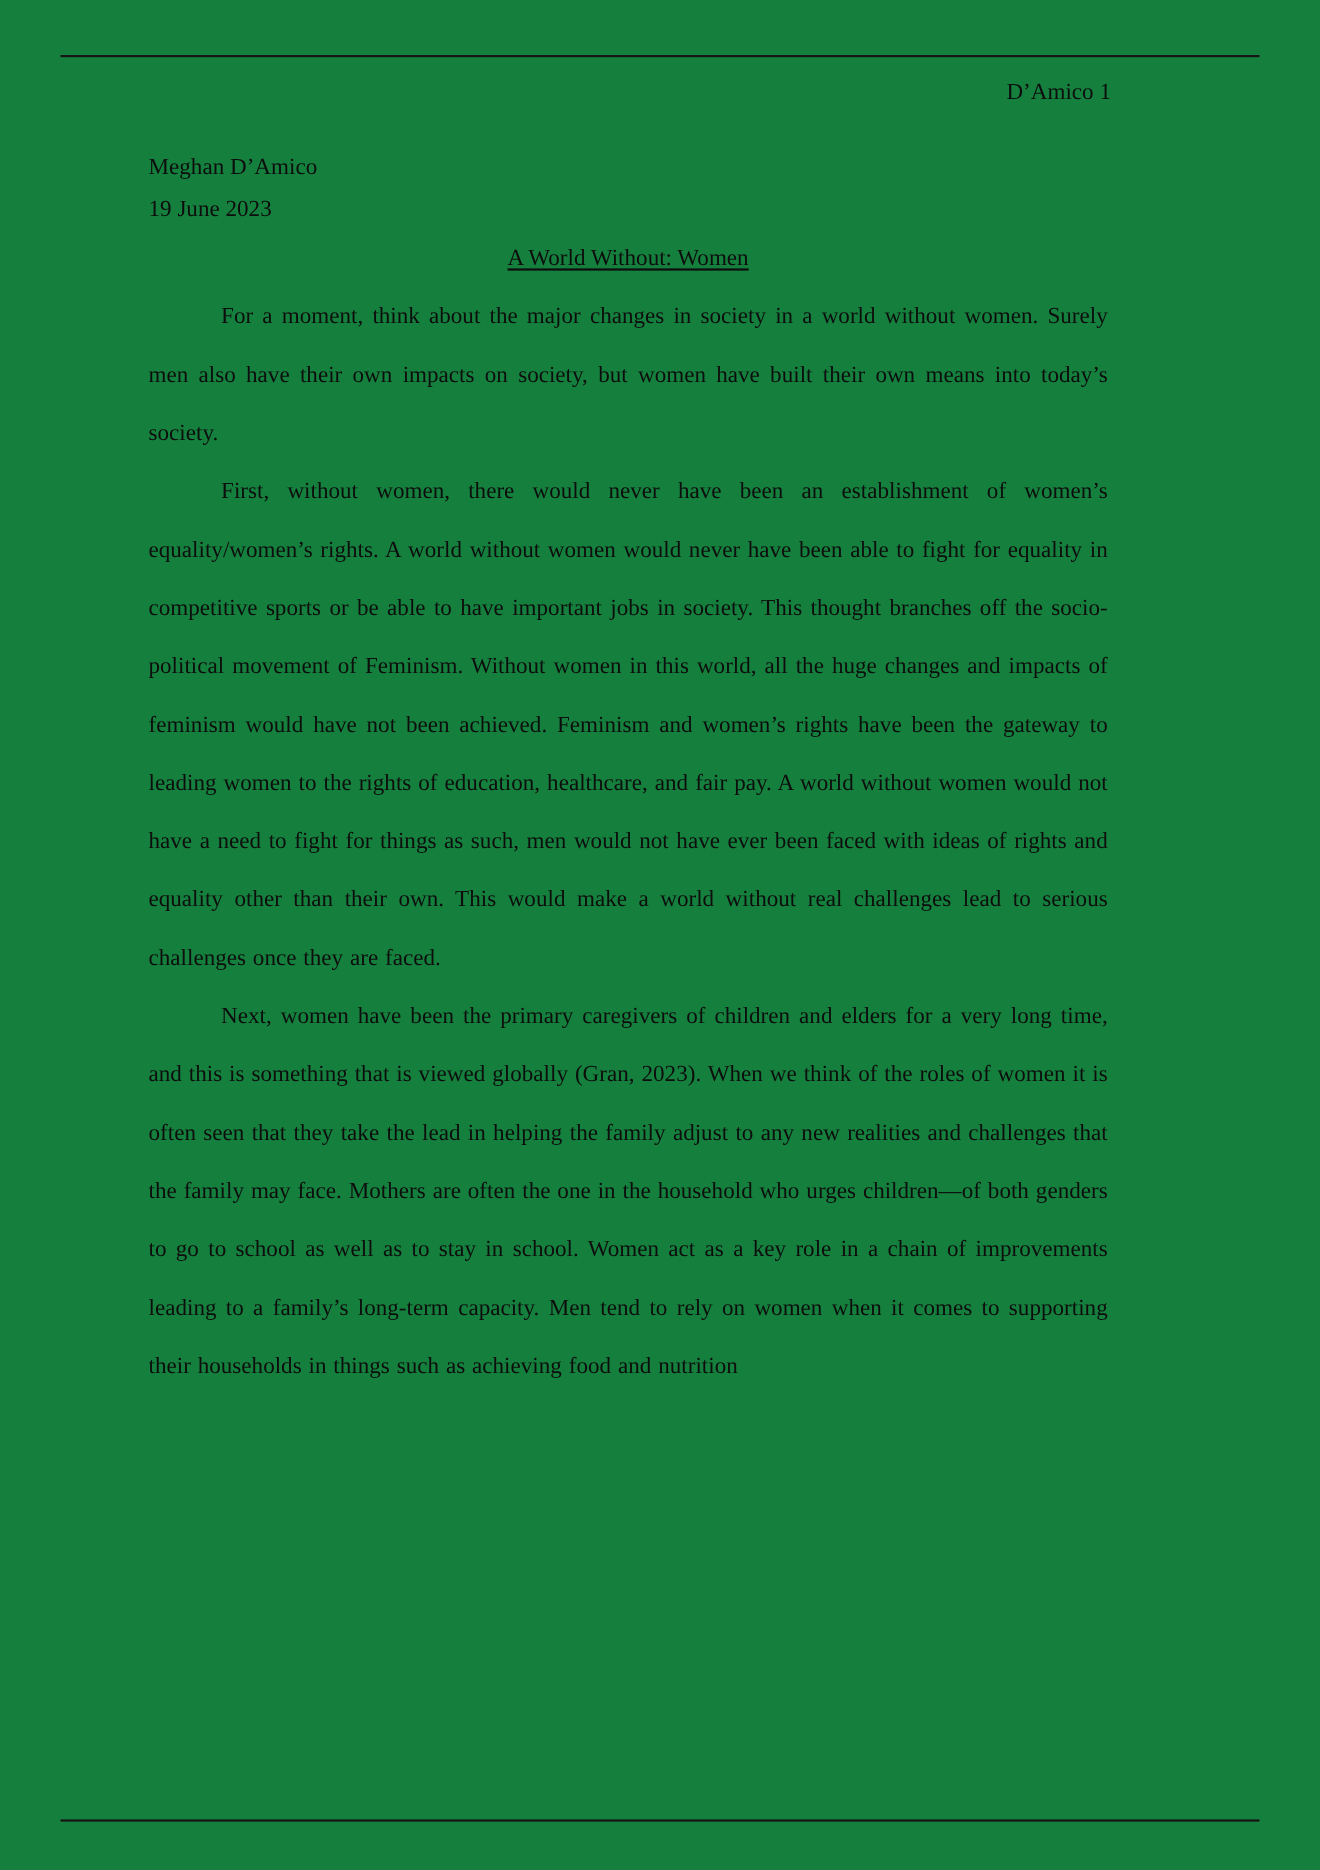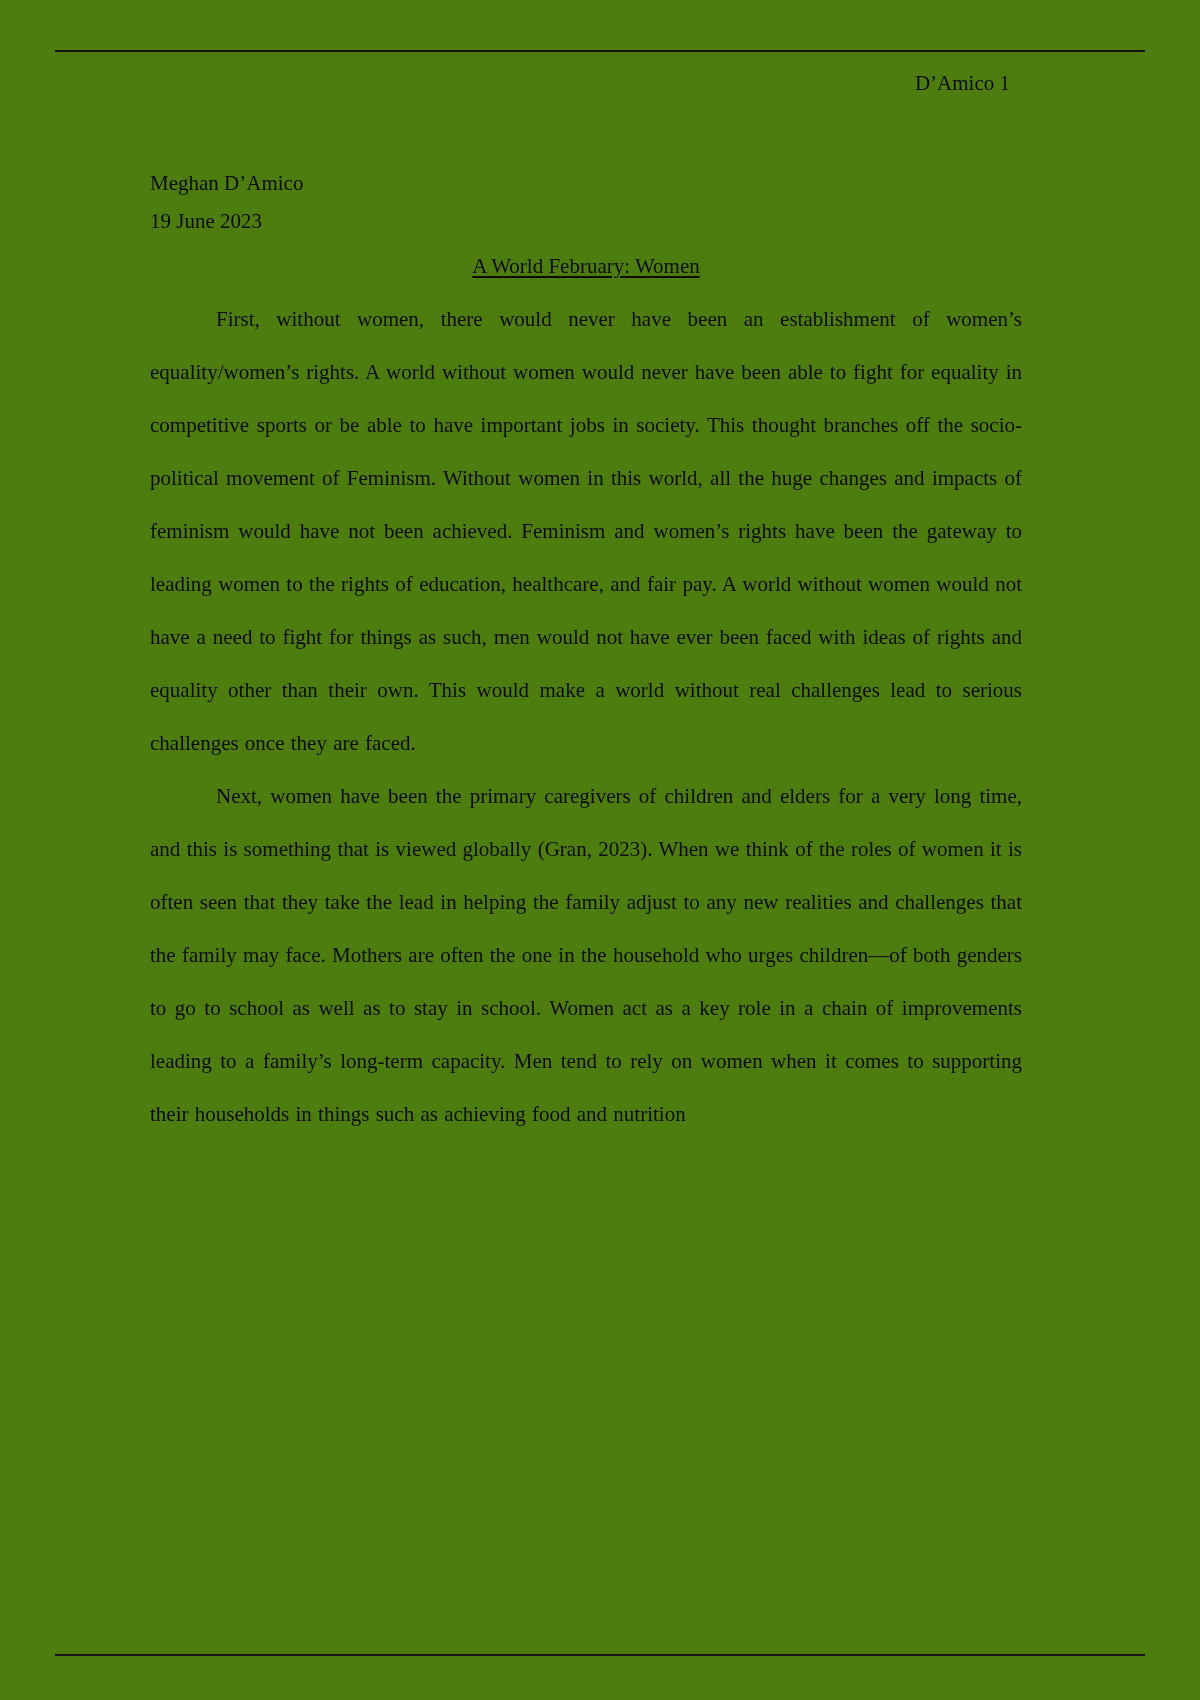--- a/index.html
+++ b/index.html
@@ -4,21 +4,21 @@
 <style>
   html, body {
     margin: 0;
     padding: 0;
     background: #ffffff;
   }
   .page {
     position: relative;
     width: 1200px;
     height: 1700px;
-    background: #4d7c0f;
+    background: #15803d;
     font-family: "Liberation Serif", "DejaVu Serif", serif;
     color: #0d0d0d;
     overflow: hidden;
   }
   .rule {
     position: absolute;
     left: 55px;
     right: 55px;
     height: 2px;
     background: #161616;
@@ -30,24 +30,23 @@
     position: absolute;
     top: 70px;
     right: 190px;
     font-size: 21px;
     line-height: 26px;
     color: #0d0d0d;
   }
 
   .content {
     position: absolute;
-    left: 150px;
+    left: 135px;
     top: 132px;
     width: 872px;
-    margin-top: 32px;
   }
 
   .heading-block {
     font-size: 21px;
     line-height: 38px;
   }
   .heading-line {
     white-space: nowrap;
   }
 
@@ -80,23 +79,24 @@
   <div class="running-head">D’Amico 1</div>
 
   <div class="content">
 
     <div class="heading-block">
       <div class="heading-line">Meghan D’Amico</div>
       <div class="heading-line">19 June 2023</div>
     </div>
 
     <div class="essay-title">
-      <span class="title-text">A World February: Women</span>
+      <span class="title-text">A World Without: Women</span>
     </div>
 
+    <p class="para">For a moment, think about the major changes in society in a world without women. Surely men also have their own impacts on society, but women have built their own means into today’s society.</p>
 
     <p class="para">First, without women, there would never have been an establishment of women’s equality/women’s rights. A world without women would never have been able to fight for equality in competitive sports or be able to have important jobs in society. This thought branches off the socio-political movement of Feminism. Without women in this world, all the huge changes and impacts of feminism would have not been achieved. Feminism and women’s rights have been the gateway to leading women to the rights of education, healthcare, and fair pay. A world without women would not have a need to fight for things as such, men would not have ever been faced with ideas of rights and equality other than their own. This would make a world without real challenges lead to serious challenges once they are faced.</p>
 
     <p class="para">Next, women have been the primary caregivers of children and elders for a very long time, and this is something that is viewed globally (Gran, 2023). When we think of the roles of women it is often seen that they take the lead in helping the family adjust to any new realities and challenges that the family may face. Mothers are often the one in the household who urges children—of both genders to go to school as well as to stay in school. Women act as a key role in a chain of improvements leading to a family’s long-term capacity. Men tend to rely on women when it comes to supporting their households in things such as achieving food and nutrition</p>
 
   </div>
 
   <div class="rule bottom-rule"></div>
 
 </div>

